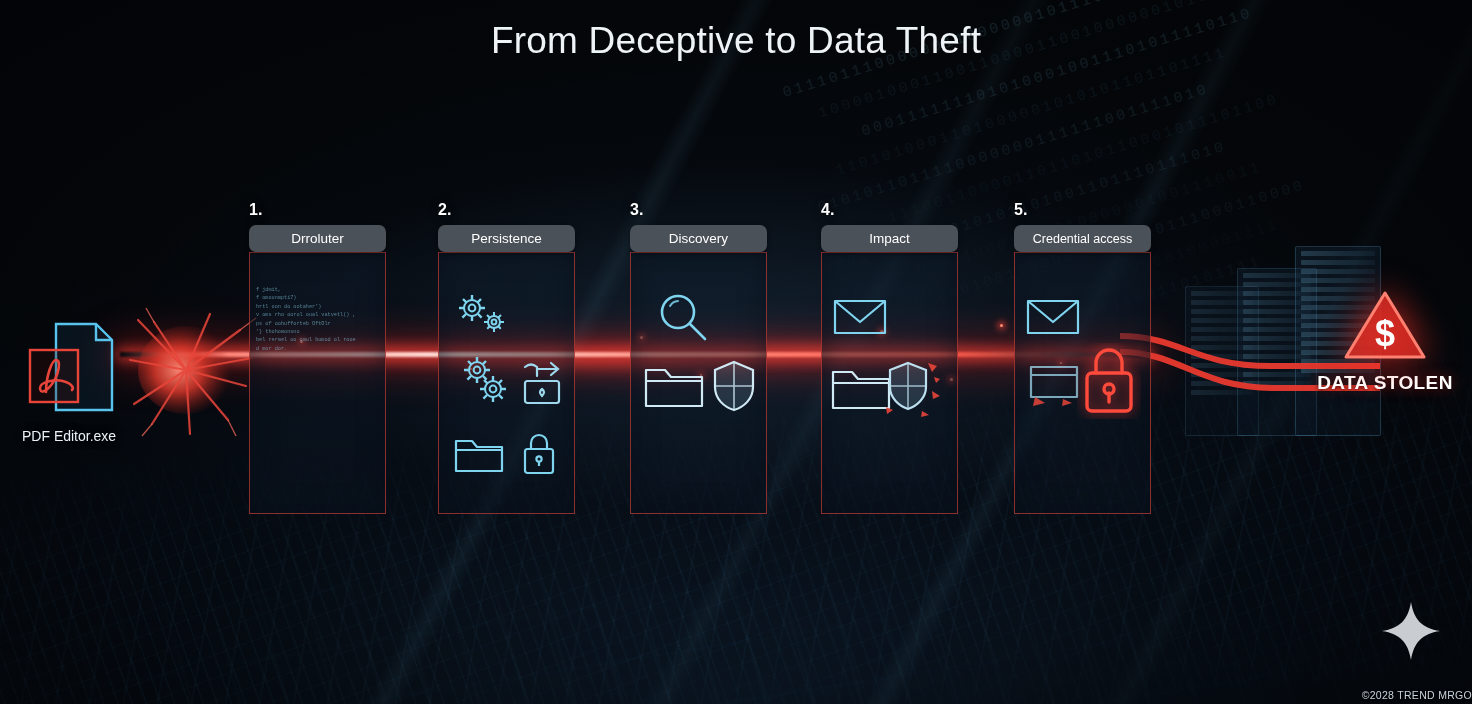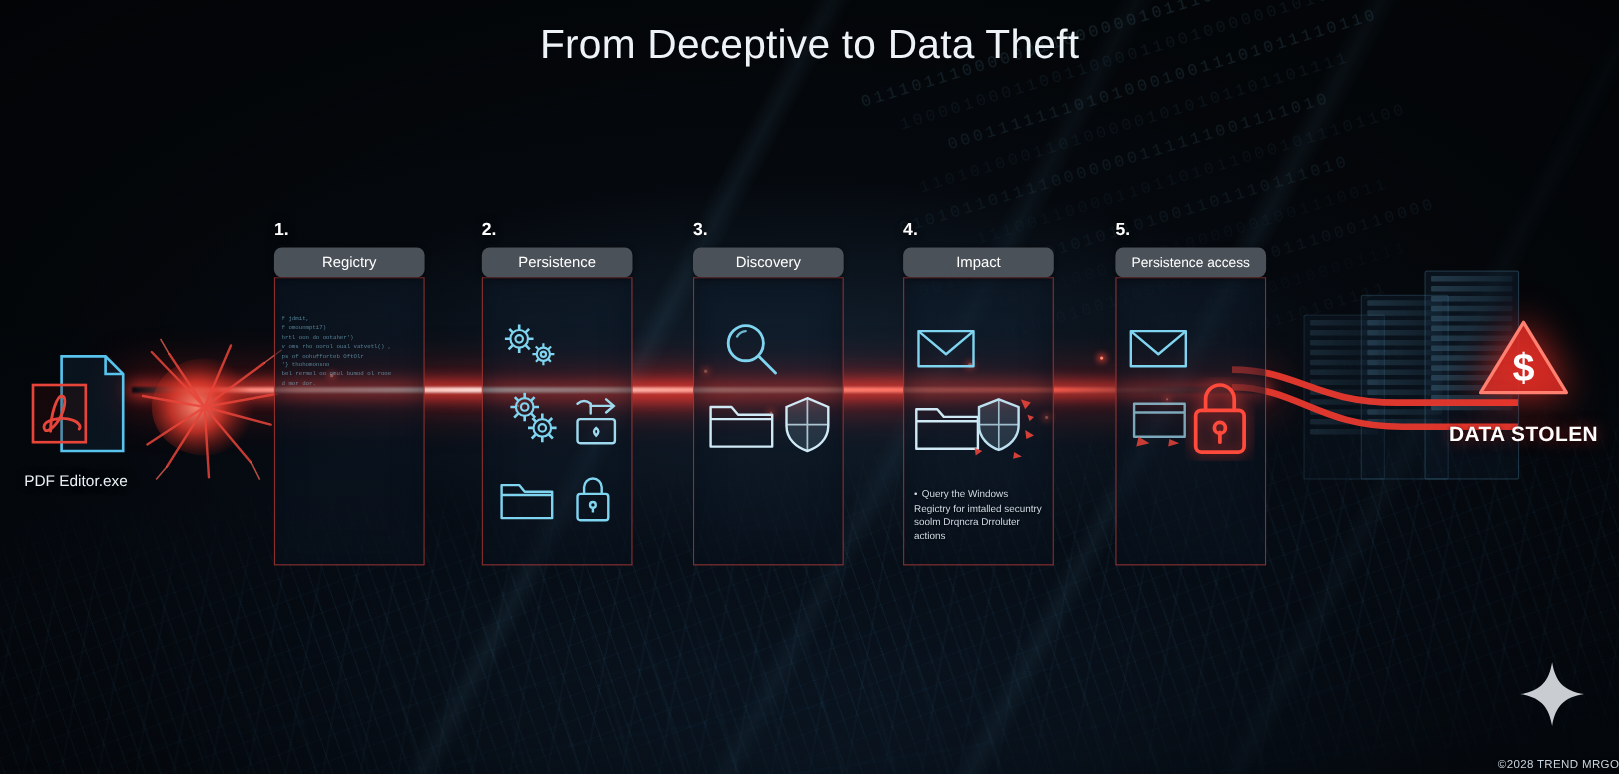--- a/index.html
+++ b/index.html
@@ -150,21 +150,21 @@
     border-radius:2px; overflow:hidden;
   }
   .rack i{
     display:block; height:5px; margin:4px 5px 0;
     background:linear-gradient(90deg, rgba(120,190,225,.30), rgba(90,150,190,.10));
     border-radius:1px;
   }
   .cable{ position:absolute; z-index:14; }
   .ds-block{ position:absolute; left:1310px; top:288px; width:150px; z-index:22; text-align:center; }
   .ds-label{
-    color:#fff; font-size:19px; font-weight:700; letter-spacing:.4px; margin-top:16px;
+    color:#fff; font-size:19px; font-weight:700; letter-spacing:.4px; margin-top:4px;
     text-shadow:0 0 14px rgba(255,60,50,.55), 0 1px 4px rgba(0,0,0,.9);
   }
 
   
   .logo-mark{ position:absolute; right:30px; bottom:42px; z-index:25; }
   .copyright{
     position:absolute; right:0; bottom:3px; z-index:25;
     color:#c8d2dc; font-size:10.5px; letter-spacing:.3px;
     text-shadow:0 1px 3px rgba(0,0,0,.9);
   }
@@ -306,21 +306,21 @@
             <div>  f  omounmpti7)</div>
             <div>     hrtl oon do ootaher')</div>
             <div>     v oms rho oorol oual vatvetl()  ,</div>
             <div>     ps of oohufforteb OftOlr</div>
             <div>  '} thohomonsno</div>
             <div>  bel rermel oo omul bumod ol rooe</div>
             <div>  d mor dor.</div>
           </div>
       </div>
       <div class="card-num">1.</div>
-      <div class="card-pill">Regictry</div>
+      <div class="card-pill">Drroluter</div>
     </div>
 
     <div class="card" style="left:438px;">
       <div class="card-body">
         <div class="icons">
           <svg class="ic" style="left:12px;top:14px;" width="58" height="48" viewBox="0 0 58 48">
             <g fill="none" stroke="#7fd4ef" stroke-width="2">
               <circle cx="21" cy="19" r="8"></circle>
                 <circle cx="21" cy="19" r="3.4"></circle>
               <g stroke-width="2.4">
@@ -421,21 +421,20 @@
             <path d="M24,6 L24,52 M6,29 L42,29" stroke="#bde0f0" stroke-width="1.5" opacity=".8"></path>
             <g fill="#e8453a" opacity=".9">
               <path d="M44,6 l9,3 -5,6Z"></path>
                 <path d="M48,34 l8,5 -7,3Z"></path>
               <path d="M38,54 l7,4 -8,2Z"></path>
                 <path d="M2,50 l7,3 -6,4Z"></path>
               <path d="M50,20 l6,2 -4,4Z"></path>
             </g>
           </svg>
         </div>
-        <div class="card-note"><span class="b">•</span><span>Query the Windows Regictry for imtalled secuntry soolm Drqncra Drroluter actions</span></div>
       </div>
       <div class="card-num">4.</div>
       <div class="card-pill">Impact</div>
     </div>
 
     <div class="card" style="left:1014px;">
       <div class="card-body">
         <div class="icons">
           <svg class="ic" style="left:10px;top:20px;" width="56" height="42" viewBox="0 0 56 42">
             <g fill="none" stroke="#7fd4ef" stroke-width="2.2" stroke-linejoin="round">
@@ -457,21 +456,21 @@
             <g fill="none" stroke="#ff4a3c" stroke-width="3.4" stroke-linecap="round" style="filter:drop-shadow(0 0 7px rgba(255,60,50,.95));">
               <rect x="10" y="30" width="44" height="38" rx="5"></rect>
               <path d="M19,30 v-10 a13,13 0 0 1 26,0 v10"></path>
               <circle cx="32" cy="46" r="5"></circle>
                 <path d="M32,50 v9"></path>
             </g>
           </svg>
         </div>
       </div>
       <div class="card-num">5.</div>
-      <div class="card-pill wide">Persistence access</div>
+      <div class="card-pill wide">Credential access</div>
     </div>
 
   </div>
 
   <div class="ds-block">
     <svg width="86" height="76" viewBox="0 0 86 76" style="filter:drop-shadow(0 0 18px rgba(255,50,40,.85));">
       <path d="M43,5 L82,69 L4,69 Z" fill="rgba(225,45,36,.82)" stroke="#ff8070" stroke-width="3" stroke-linejoin="round"></path>
       <text x="43" y="58" text-anchor="middle" font-family="Liberation Sans, sans-serif" font-size="36" font-weight="700" fill="#fff">$</text>
     </svg>
     <div class="ds-label">DATA STOLEN</div>

